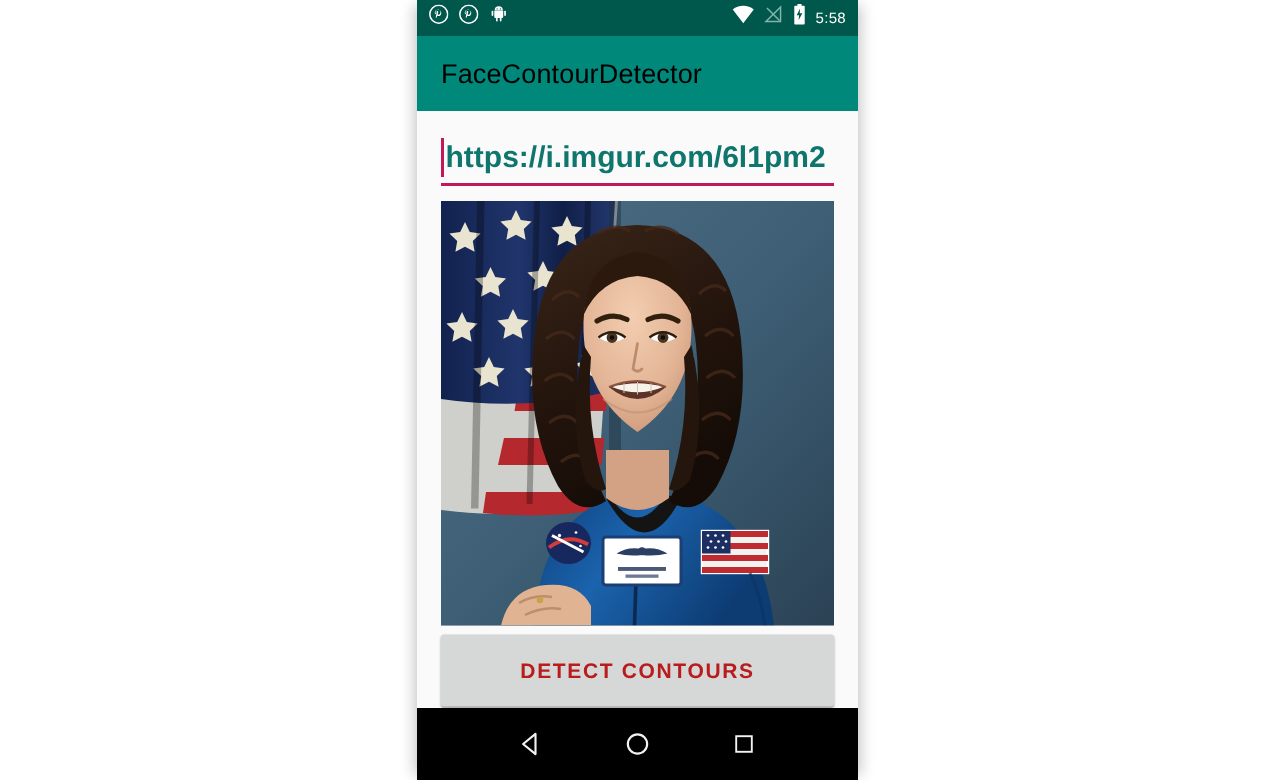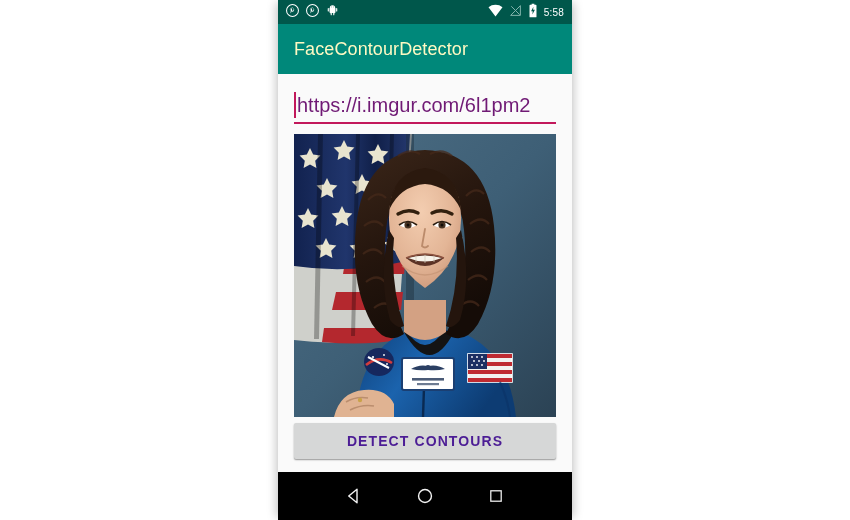--- a/index.html
+++ b/index.html
@@ -64,21 +64,21 @@
   
   .appbar {
     height: 50px;
     background: #00887a;
     display: flex;
     align-items: center;
     padding-left: 16px;
     box-sizing: border-box;
   }
   .appbar-title {
-    color: #fef9c3;
+    color: #000000;
     font-size: 18px;
     font-family: "Liberation Sans", sans-serif;
     letter-spacing: 0.1px;
   }
 
   
   .content {
     position: relative;
     height: 398px;
     background: #fafafa;
@@ -97,51 +97,52 @@
     overflow: hidden;
   }
   .caret {
     width: 2px;
     height: 26px;
     background: #c2185b;
     flex: 0 0 auto;
   }
   .urltext {
     font-size: 20px;
-    color: #701a75;
+    color: #0f766e;
     white-space: nowrap;
     font-family: "Liberation Sans", sans-serif;
     line-height: 30px;
     padding-left: 1px;
+    font-weight: bold;
   }
 
   
   .photo-wrap {
     margin-top: 10px;
     width: 262px;
     height: 283px;
     position: relative;
     overflow: hidden;
     background: #3a5568;
   }
   .photo {
     position: absolute;
     inset: 0;
   }
 
   
   .detect-btn {
     margin-top: 6px;
     width: 100%;
-    height: 36px;
+    height: 48px;
     background: #d6d7d7;
     border: none;
     border-radius: 2px;
     box-shadow: 0 1px 2px rgba(0,0,0,0.28), 0 1px 1px rgba(0,0,0,0.16);
-    color: #4c1d95;
+    color: #b91c1c;
     font-size: 14px;
     font-weight: bold;
     letter-spacing: 1.1px;
     font-family: "Liberation Sans", sans-serif;
     cursor: pointer;
   }
 
   
   .navbar {
     position: absolute;

